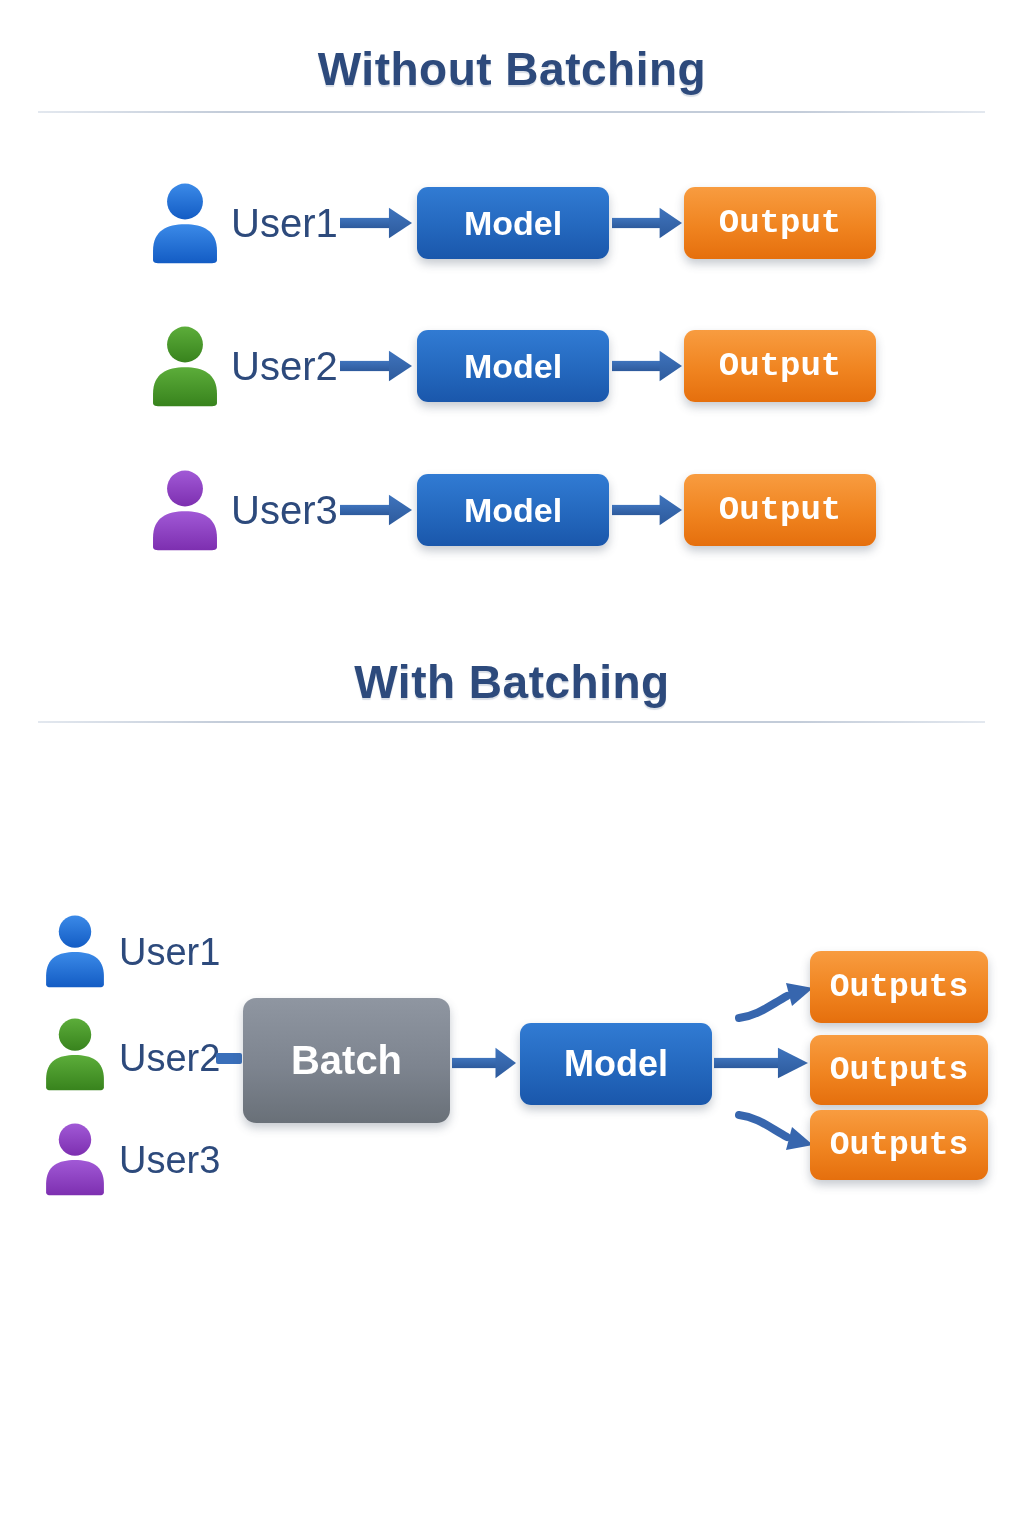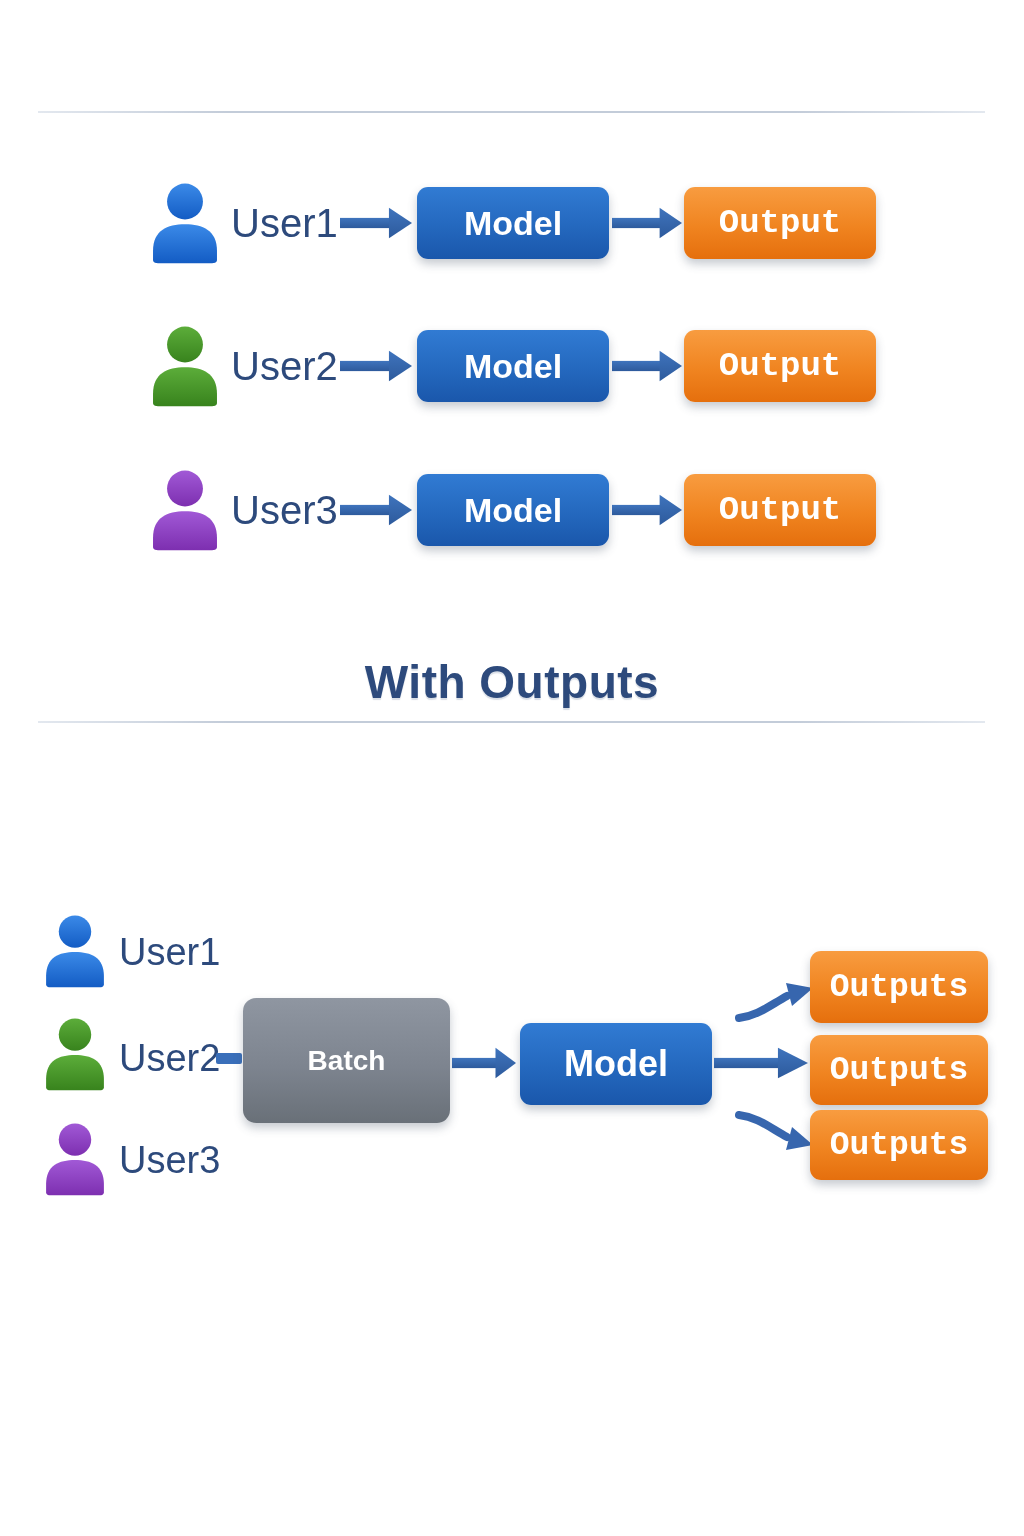--- a/index.html
+++ b/index.html
@@ -72,20 +72,21 @@
 
     <g id="arrow-shape">
       <rect x="0" y="14" width="70" height="12"></rect>
       <polygon points="68,2 100,20 68,38"></polygon>
     </g>
   </defs>
 </svg>
 
 <div class="canvas">
 
+  <h1 class="section-title" style="top:42px">Without Batching</h1>
   <div class="divider" style="top:111px"></div>
 
   <svg class="person" style="left:146px;top:181px" width="78" height="84" viewBox="0 0 100 105">
       <use href="#person-shape" fill="url(#pg-blue)"></use>
     </svg>
   <div class="user-label lbl-top" style="left:231px;top:197px">User1</div>
   <svg class="arrow-svg" style="left:340px;top:206px" width="72" height="34" viewBox="0 0 100 40" preserveAspectRatio="none">
       <use href="#arrow-shape" fill="url(#ar-blue)"></use>
     </svg>
   <div class="box box-model" style="left:417px;top:187px;width:192px;height:72px;font-size:34px">Model</div>
@@ -113,41 +114,41 @@
   <div class="user-label lbl-top" style="left:231px;top:484px">User3</div>
   <svg class="arrow-svg" style="left:340px;top:493px" width="72" height="34" viewBox="0 0 100 40" preserveAspectRatio="none">
       <use href="#arrow-shape" fill="url(#ar-blue)"></use>
     </svg>
   <div class="box box-model" style="left:417px;top:474px;width:192px;height:72px;font-size:34px">Model</div>
   <svg class="arrow-svg" style="left:612px;top:493px" width="70" height="34" viewBox="0 0 100 40" preserveAspectRatio="none">
       <use href="#arrow-shape" fill="url(#ar-blue)"></use>
     </svg>
   <div class="box box-output" style="left:684px;top:474px;width:192px;height:72px;font-size:34px">Output</div>
 
-  <h1 class="section-title" style="top:655px">With Outputs</h1>
+  <h1 class="section-title" style="top:655px">With Batching</h1>
   <div class="divider" style="top:721px"></div>
 
   <svg class="person" style="left:38px;top:914px" width="74" height="74" viewBox="0 0 100 105">
       <use href="#person-shape" fill="url(#pg-blue)"></use>
     </svg>
   <div class="user-label lbl-bot" style="left:119px;top:926px">User1</div>
 
   <svg class="person" style="left:38px;top:1017px" width="74" height="74" viewBox="0 0 100 105">
       <use href="#person-shape" fill="url(#pg-green)"></use>
     </svg>
   <div class="user-label lbl-bot" style="left:119px;top:1032px">User2</div>
 
   <svg class="person" style="left:38px;top:1122px" width="74" height="74" viewBox="0 0 100 105">
       <use href="#person-shape" fill="url(#pg-purple)"></use>
     </svg>
   <div class="user-label lbl-bot" style="left:119px;top:1134px">User3</div>
 
   <div class="dash" style="left:216px;top:1053px;width:26px;height:11px"></div>
 
-  <div class="box box-batch" style="left:243px;top:998px;width:207px;height:125px;font-size:28px;border-radius:13px">Batch</div>
+  <div class="box box-batch" style="left:243px;top:998px;width:207px;height:125px;font-size:40px;border-radius:13px">Batch</div>
 
   <svg class="arrow-svg" style="left:452px;top:1046px" width="64" height="34" viewBox="0 0 100 40" preserveAspectRatio="none">
       <use href="#arrow-shape" fill="url(#ar-blue)"></use>
     </svg>
 
   <div class="box box-model" style="left:520px;top:1023px;width:192px;height:82px;font-size:36px">Model</div>
 
   <svg class="arrow-svg" style="left:733px;top:972px" width="84" height="58" viewBox="0 0 84 58">
     <path d="M6,46 C24,44 36,34 54,24" fill="none" stroke="#3766ae" stroke-width="8" stroke-linecap="round"></path>
     <polygon points="80,16 59,34 53,11" fill="#3766ae"></polygon>

